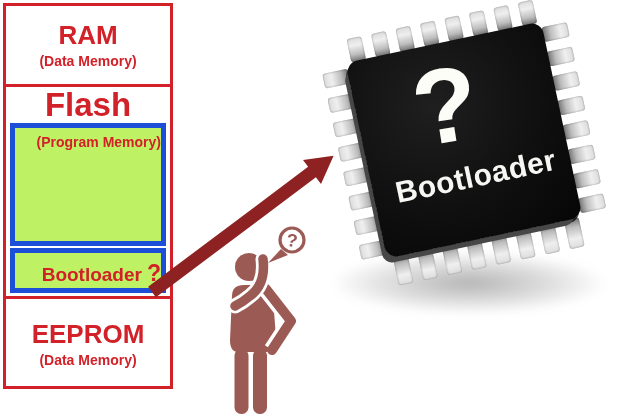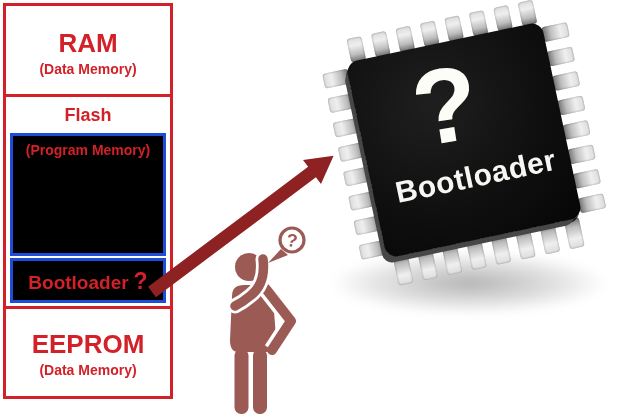--- a/index.html
+++ b/index.html
@@ -15,31 +15,32 @@
   .memmap { position: absolute; left: 3px; top: 3px; width: 170px; }
   .box {
     box-sizing: border-box;
     border: 3px solid #d22128;
     background: #ffffff;
     text-align: center;
     color: #d22128;
     font-weight: bold;
   }
   .box + .box { margin-top: -3px; }
-  .ram    { height: 94px; padding-top: 22px; }
+  .ram    { height: 84px; padding-top: 14px; }
   .flash  { height: 215px; }
   .eeprom { height: 93px;  padding-top: 20px; }
   .big-title   { font-size: 26px; line-height: 1.2; letter-spacing: 0px; }
   .sub-title   { font-size: 14px; line-height: 1.5; }
-  .flash-title { font-size: 18px; line-height: 36px; }
+  .flash-title { font-size: 33px; line-height: 36px; }
   .inner {
     box-sizing: border-box;
     margin: 0 4px;
-    border: 3px solid #1d4ed8;
-    background: #000000;
+    border: 5px solid #1d4ed8;
+    background: #bef264;
+    text-align: right;
   }
   .program { height: 123px; padding-top: 4px; }
   .boot    { height: 45px;  margin-top: 2px; line-height: 40px; font-size: 19px; }
   .boot .bootq { font-size: 23px; font-weight: bold; margin-left: 5px; }
 
   
   .chip-shadow {
     position: absolute; left: 333px; top: 252px;
     width: 272px; height: 62px;
     background: radial-gradient(ellipse at center, rgba(70,70,70,0.40) 0%, rgba(90,90,90,0.18) 45%, rgba(120,120,120,0) 72%);

